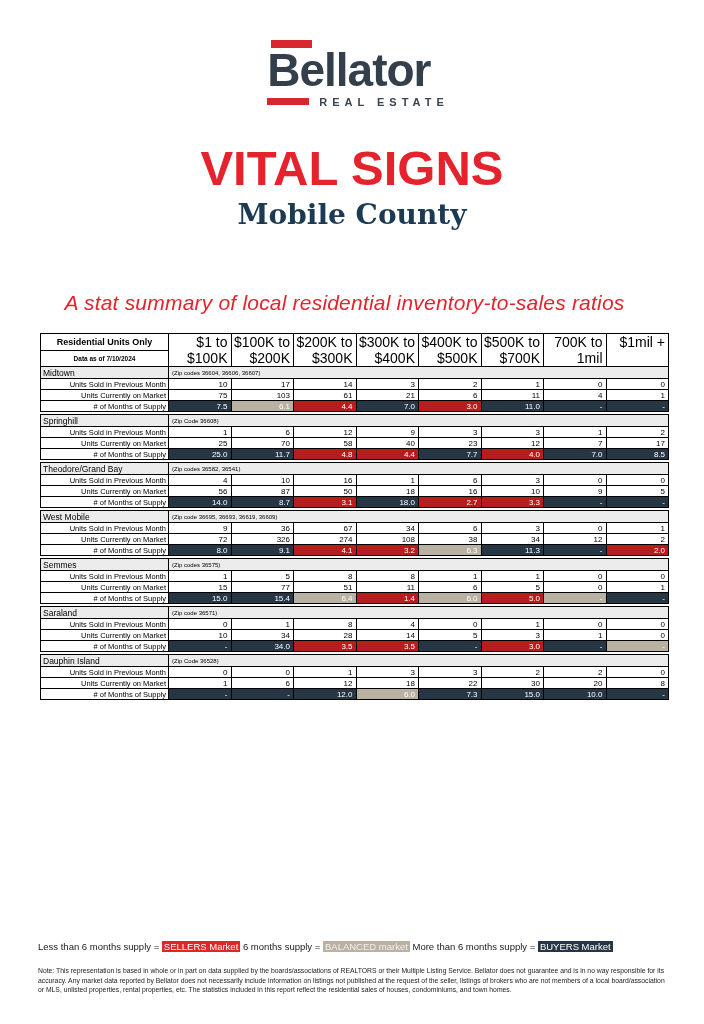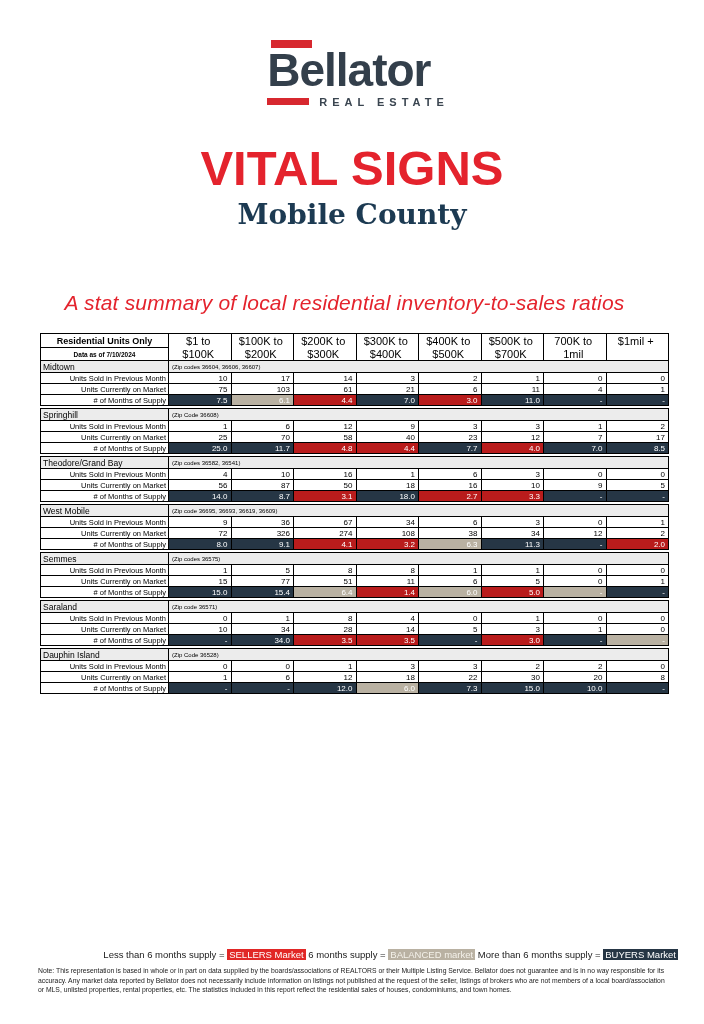--- a/index.html
+++ b/index.html
@@ -24,21 +24,21 @@
               font-size:21px; font-style:italic; color:#e4232d; letter-spacing:0.2px; }
 
   
   .tbl-wrap { position:absolute; top:333px; left:40px; width:628px; }
   table { border-collapse:collapse; width:628px; table-layout:fixed; }
   td { border:1px solid #000; font-size:8px; overflow:hidden; white-space:nowrap; }
   .h-top td { height:14px; }
   .h-bot td { height:13px; }
   .corner { text-align:center; font-weight:bold; font-size:9px; }
   .corner-sub { text-align:center; font-weight:bold; font-size:6.5px; }
-  .colhead { text-align:center; padding-right:3px; font-size:11px; }
+  .colhead { text-align:right; padding-right:3px; font-size:14px; }
   .colhead.top { border-bottom:none; }
   .colhead.bot { border-top:none; }
 
   .region-row td { background:#ececec; height:12px; }
   .region-name { font-weight:normal; font-size:8.5px; padding-left:2px; }
   .region-zips { font-size:6px; padding-left:3px; }
 
   .data-row td { height:11px; }
   .row-label { text-align:right; padding-right:2px; font-size:7.5px; }
   .val { text-align:right; padding-right:3px; background:#fff; }
@@ -46,21 +46,21 @@
   .supply td { color:#fff; }
   .c-navy { background:#263645; }
   .c-red  { background:#b91c1c; }
   .c-tan  { background:#b9b1a2; }
   .supply .row-label { color:#000; background:#fff; }
 
   .spacer td { border:none; height:3px; background:#fff; }
 
   
   .foot { position:absolute; left:38px; top:933px; width:640px; font-size:9.5px; color:#1a1a1a; }
-  .foot-line2 { margin-top:16px;text-align:right; }
+  .foot-line2 { margin-top:8px; }
   .chip { color:#fff; padding:0 2px; }
   .chip-red { background:#e12726; }
   .chip-tan { background:#b9b1a2; color:#f4f1ea; }
   .chip-navy { background:#263645; }
 
   .note { position:absolute; left:38px; top:966px; width:634px; font-size:6.8px; line-height:1.4; color:#222; }
 </style>
 </head>
 <body>
 

